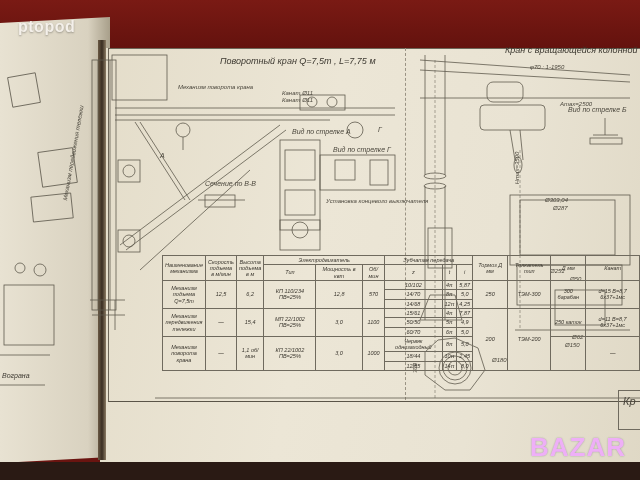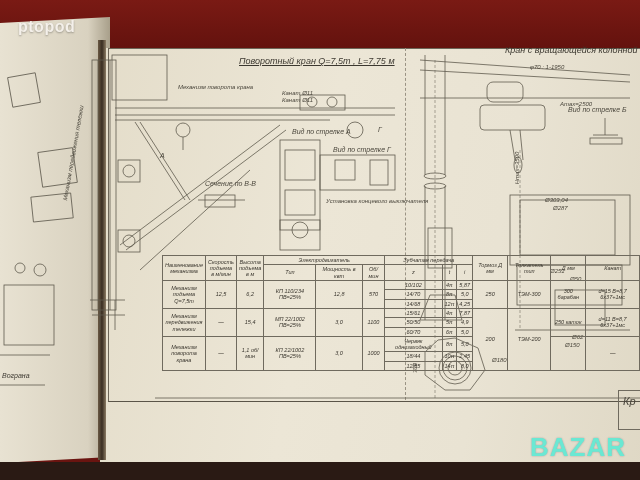--- a/index.html
+++ b/index.html
@@ -5,21 +5,21 @@
   html,body{margin:0;padding:0;}
   body{width:640px;height:480px;overflow:hidden;background:#6a1410;font-family:"Liberation Sans",sans-serif;position:relative;}
   .bg-top{position:absolute;left:0;top:0;width:640px;height:60px;background:linear-gradient(180deg,#7a1a14,#5e100c);}
   .left-page{position:absolute;left:0;top:20px;width:110px;height:440px;background:linear-gradient(90deg,#e8e2d2,#d9d2c0 80%,#a89f8a);transform:skewY(-3deg);}
   .gutter{position:absolute;left:98px;top:40px;width:8px;height:420px;background:linear-gradient(90deg,#6b5a44,#3a2e22,#8a7a62);}
   .sheet{position:absolute;left:100px;top:48px;width:545px;height:420px;background:linear-gradient(100deg,#e4ddca 0%,#ece6d6 40%,#e9e3d3 70%,#dfd8c5 100%);}
   .frame{position:absolute;left:108px;top:48px;width:540px;height:352px;border-left:1.2px solid #6d6658;border-top:1.2px solid #6d6658;border-bottom:1.5px solid #5a5448;}
   .sep{position:absolute;left:405px;top:48px;width:0;height:352px;border-left:1px dashed #9a9384;}
   .bottom-strip{position:absolute;left:0;top:462px;width:640px;height:18px;background:#2a1a14;}
   .logo{position:absolute;left:18px;top:18px;color:#f4f0ea;font-weight:bold;font-size:16px;letter-spacing:0.5px;text-shadow:0 1px 2px rgba(0,0,0,.3);}
-  .bazar{position:absolute;left:530px;top:432px;color:#5eead4;font-weight:bold;font-size:26px;letter-spacing:1px;opacity:.9;text-shadow:0 0 2px #999;}
+  .bazar{position:absolute;left:530px;top:432px;color:#f0abfc;font-weight:bold;font-size:26px;letter-spacing:1px;opacity:.9;text-shadow:0 0 2px #999;}
   .ttl{position:absolute;font-style:italic;font-size:9px;color:#3c3830;white-space:nowrap;}
   .note{position:absolute;font-style:italic;font-size:6px;color:#4a463c;white-space:nowrap;}
   svg{position:absolute;left:0;top:0;}
   .spec{position:absolute;left:162px;top:255px;border-collapse:collapse;font-size:5.5px;font-style:italic;color:#3a362e;}
   .spec td,.spec th{border:0.8px solid #6f6a5e;padding:1px 2px;text-align:center;font-weight:normal;line-height:1.15;}
   .stamp{position:absolute;left:618px;top:390px;width:30px;height:30px;border:1px solid #6f6a5e;font-style:italic;font-size:11px;color:#4a463c;padding:4px;}
   .lp-label{position:absolute;left:2px;top:372px;font-style:italic;font-size:7px;color:#3c3830;}
 </style>
 </head>
 <body>
@@ -121,21 +121,21 @@
     <line x1="155" y1="398" x2="640" y2="398"></line>
   </g>
   <g stroke="#5f5a4e" stroke-width="0.5" stroke-dasharray="3,2">
     <line x1="520" y1="150" x2="520" y2="330"></line>
     <line x1="435" y1="60" x2="435" y2="400"></line>
   </g>
 </svg>
 
 <div class="logo">ptopod</div>
 
-<div class="ttl" style="left:239px;top:56px;text-decoration:underline;">Поворотный кран Q=7,5т , L=7,75 м</div>
+<div class="ttl" style="left:220px;top:56px;">Поворотный кран Q=7,5т , L=7,75 м</div>
 <div class="ttl" style="left:505px;top:45px;">Кран с вращающейся колонной Q=1,0</div>
 
 <div class="note" style="left:178px;top:84px;">Механизм поворота крана</div>
 <div class="note" style="left:282px;top:90px;">Канат Ø11</div>
 <div class="note" style="left:282px;top:97px;">Канат Ø11</div>
 <div class="note" style="left:292px;top:128px;font-size:7px;">Вид по стрелке А</div>
 <div class="note" style="left:333px;top:146px;font-size:7px;">Вид по стрелке Г</div>
 <div class="note" style="left:205px;top:180px;font-size:7px;">Сечение по В-В</div>
 <div class="note" style="left:326px;top:198px;">Установка концевого выключателя</div>
 <div class="note" style="left:160px;top:152px;font-size:7px;">А</div>

